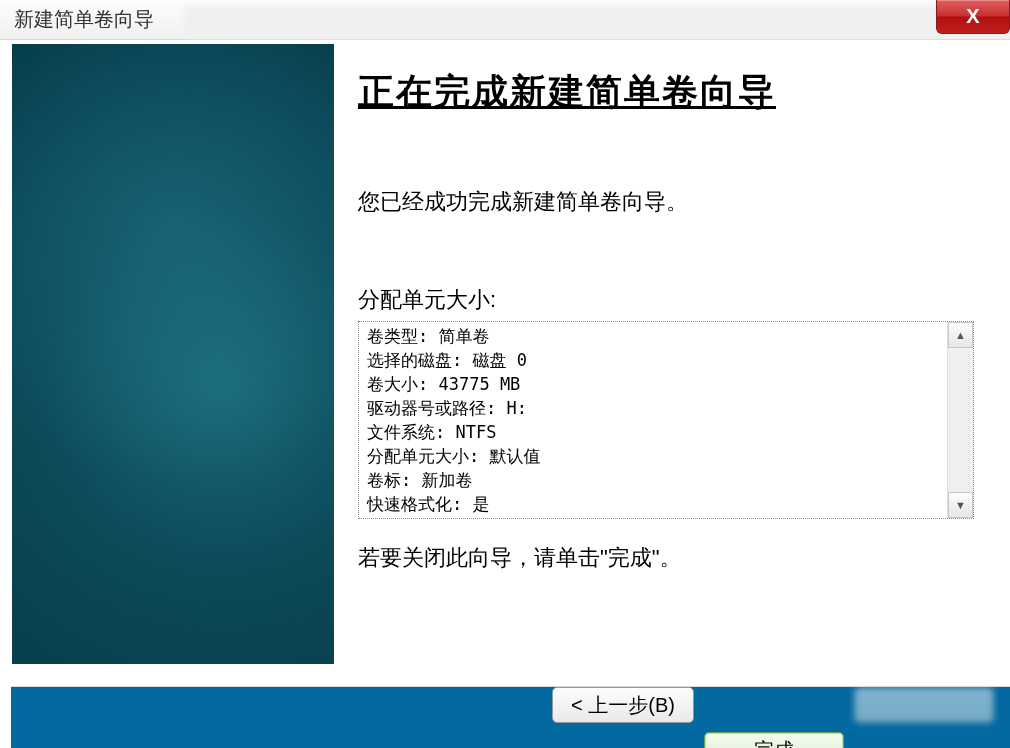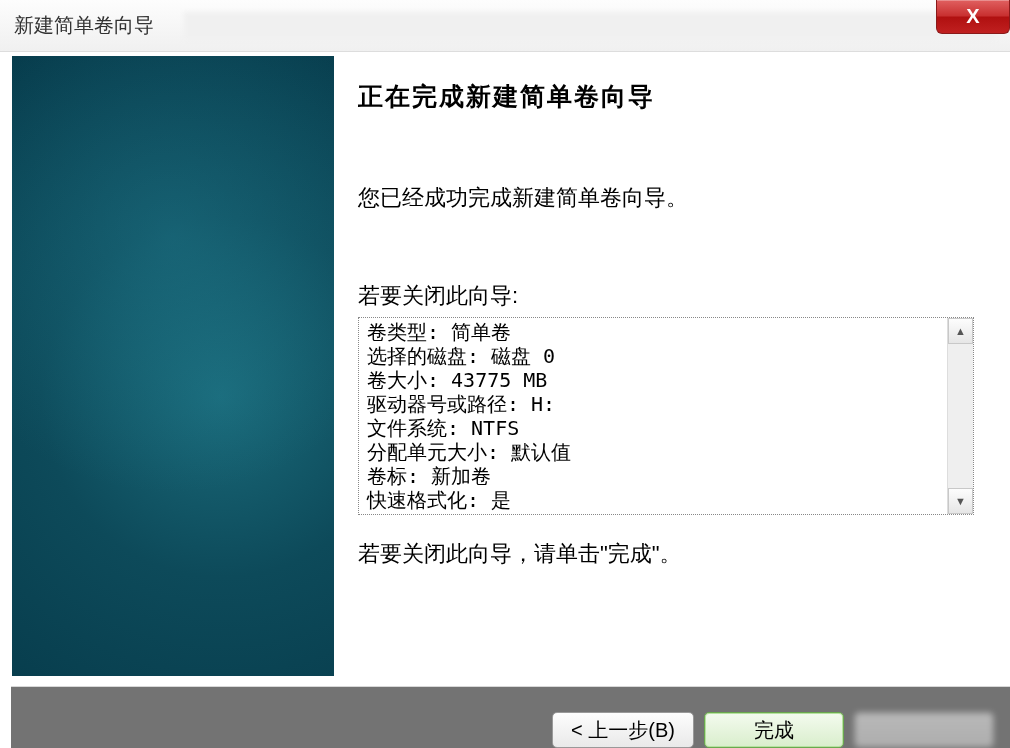--- a/index.html
+++ b/index.html
@@ -10,21 +10,21 @@
       height: 748px;
       overflow: hidden;
     }
     .window {
       width: 1010px;
       height: 748px;
       background: #fff;
       position: relative;
     }
     .titlebar {
-      height: 52px;
+      height: 40px;
       background: linear-gradient(to bottom, #fdfdfd, #f0f0f0);
       border-bottom: 1px solid #ddd;
       display: flex;
       align-items: center;
       padding: 4px 14px;
       position: relative;
     }
     .titlebar-text {
       font-size: 20px;
       color: #333;
@@ -76,25 +76,26 @@
       height: 560px;
       border-radius: 50%;
       background: radial-gradient(circle, rgba(40,140,160,0.35) 0%, rgba(40,140,160,0) 65%);
     }
     .main-panel {
       flex: 1;
       padding: 24px 24px 0 24px;
       background: #fff;
     }
     .wizard-heading {
-      font-size: 25px;
+      font-size: 36px;
       font-weight: bold;
       color: #000;
       letter-spacing: 2px;
       margin-bottom: 70px;
+      text-decoration: underline;
     }
     .intro-text {
       font-size: 22px;
       color: #000;
       margin-bottom: 68px;
     }
     .settings-label {
       font-size: 22px;
       color: #000;
       margin-bottom: 6px;
@@ -102,21 +103,21 @@
     .settings-box-wrap {
       display: flex;
       border: 1px dotted #888;
       width: 616px;
       height: 198px;
     }
     .settings-list {
       flex: 1;
       padding: 2px 8px;
       font-family: "SimSun", "NSimSun", "MS Song", monospace;
-      font-size: 20px;
+      font-size: 17px;
       line-height: 24px;
       color: #000;
       overflow: hidden;
       white-space: pre;
     }
     .scrollbar {
       width: 26px;
       background: #efefef;
       border-left: 1px solid #ddd;
       display: flex;
@@ -139,23 +140,23 @@
       color: #000;
       margin-top: 24px;
     }
     .button-bar {
       position: absolute;
       left: 11px;
       right: 0;
       bottom: 0;
       height: 62px;
       border-top: 1px solid #d8d8d8;
-      background: #737373;
-      display: flex;
-      align-items: flex-end;
+      background: #0369a1;
+      display: flex;
+      align-items: flex-start;
       justify-content: flex-end;
       padding-right: 16px;
       gap: 10px;
     }
     .btn {
       height: 36px;
       min-width: 140px;
       padding: 0 18px;
       font-size: 20px;
       border: 1px solid #999;
@@ -192,21 +193,21 @@
     </div>
   </div>
 
   <div class="content-area">
 
     <div class="side-panel"></div>
 
     <div class="main-panel">
       <div class="wizard-heading">正在完成新建简单卷向导</div>
       <div class="intro-text">您已经成功完成新建简单卷向导。</div>
-      <div class="settings-label">若要关闭此向导:</div>
+      <div class="settings-label">分配单元大小:</div>
 
       <div class="settings-box-wrap">
         <div class="settings-list" id="settings-list">卷类型: 简单卷
 选择的磁盘: 磁盘 0
 卷大小: 43775 MB
 驱动器号或路径: H:
 文件系统: NTFS
 分配单元大小: 默认值
 卷标: 新加卷
 快速格式化: 是</div>

